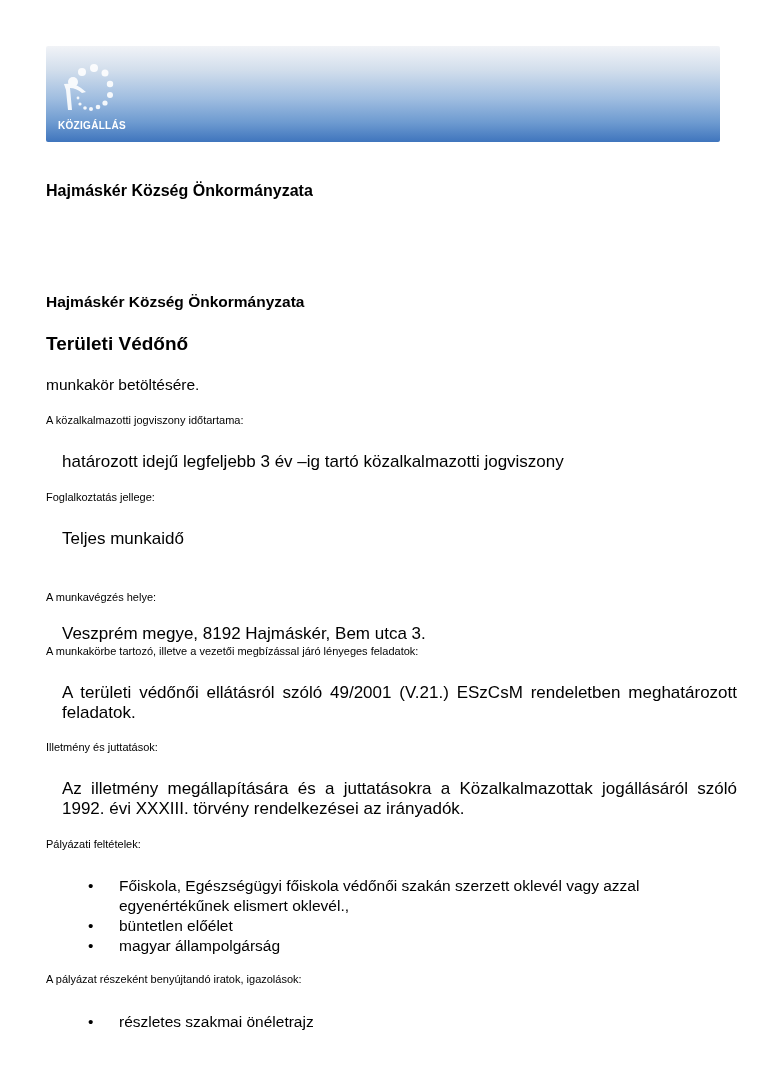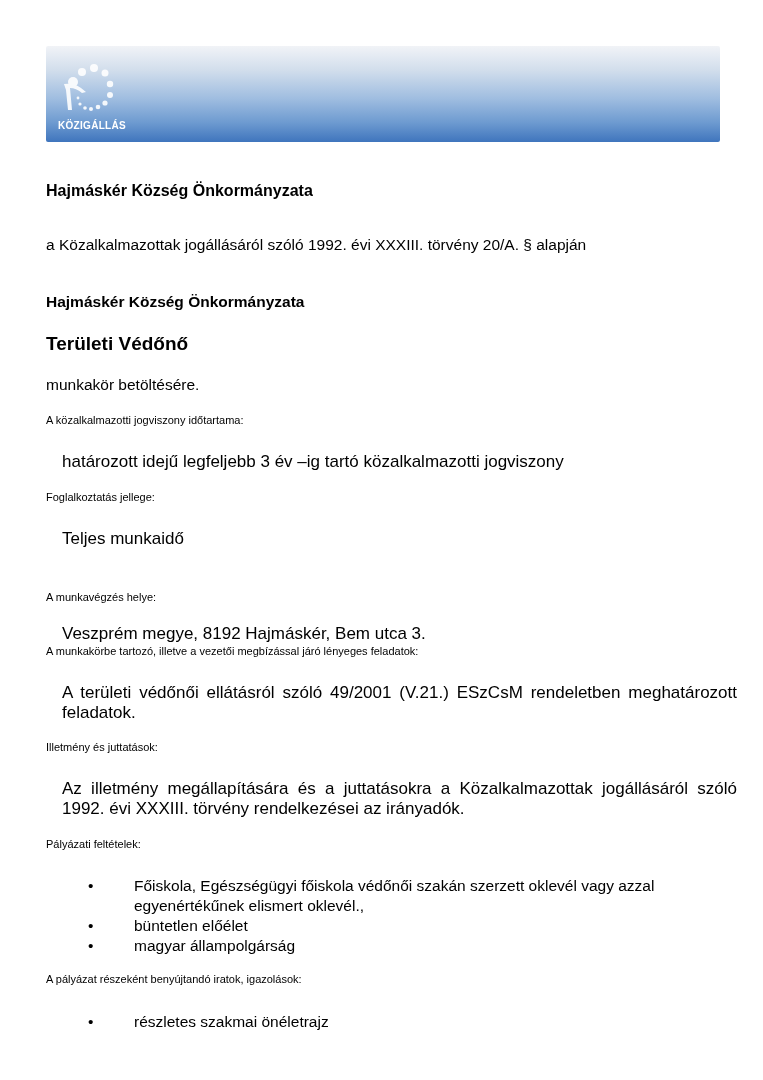--- a/index.html
+++ b/index.html
@@ -16,21 +16,21 @@
   .intro { top: 235px; font-size: 15.5px; line-height: 20px; }
   .title2 { top: 293px; font-size: 15.5px; font-weight: bold; }
   .position { top: 333px; font-size: 19px; font-weight: bold; }
   .sub { top: 376px; font-size: 15.5px; }
   .heading { position: absolute; left: 46px; font-size: 11px; font-weight: normal; }
   .para { position: absolute; left: 46px; width: 675px; font-size: 17px; line-height: 20px;
           text-align: justify; margin-left: 16px; }
   .bullets { position: absolute; left: 88px; width: 630px; font-size: 15.5px; line-height: 20px; }
   .bullet { display: flex; }
   .bullet .dot { width: 31px; flex: none; }
-  .bullet .txt { flex: 1; margin-left: 15px; }
+  .bullet .txt { flex: 1; }
 </style>
 </head>
 <body>
 
 <div class="banner">
   <svg class="logo" viewBox="0 0 80 80">
     <g fill="#ffffff" opacity="0.9">
       <circle cx="28" cy="18" r="4"></circle>
       <circle cx="40" cy="14" r="4"></circle>
       <circle cx="51" cy="19" r="3.5"></circle>
@@ -44,21 +44,20 @@
       <circle cx="24" cy="44" r="1.4"></circle>
       <circle cx="19" cy="28" r="5"></circle>
       <path d="M10 30 Q22 28 32 38 L28 39 Q22 34 16 34 L18 56 L14 56 L12 36 Z"></path>
     </g>
   </svg>
   <div class="logo-text">KÖZIGÁLLÁS</div>
 </div>
 
 <div class="center title1">Hajmáskér Község Önkormányzata</div>
 <div class="center intro">
-  <div>a Közalkalmazottak jogállásáról szóló 1992. évi XXXIII. törvény 20/A. § alapján</div>
 </div>
 <div class="center title2">Hajmáskér Község Önkormányzata</div>
 <div class="center position">Területi Védőnő</div>
 <div class="center sub">munkakör betöltésére.</div>
 
 <div class="heading" style="top:414px">A közalkalmazotti jogviszony időtartama:</div>
 <div class="para" style="top:452px">határozott idejű legfeljebb 3 év –ig tartó közalkalmazotti jogviszony</div>
 
 <div class="heading" style="top:491px">Foglalkoztatás jellege:</div>
 <div class="para" style="top:529px">Teljes munkaidő</div>

